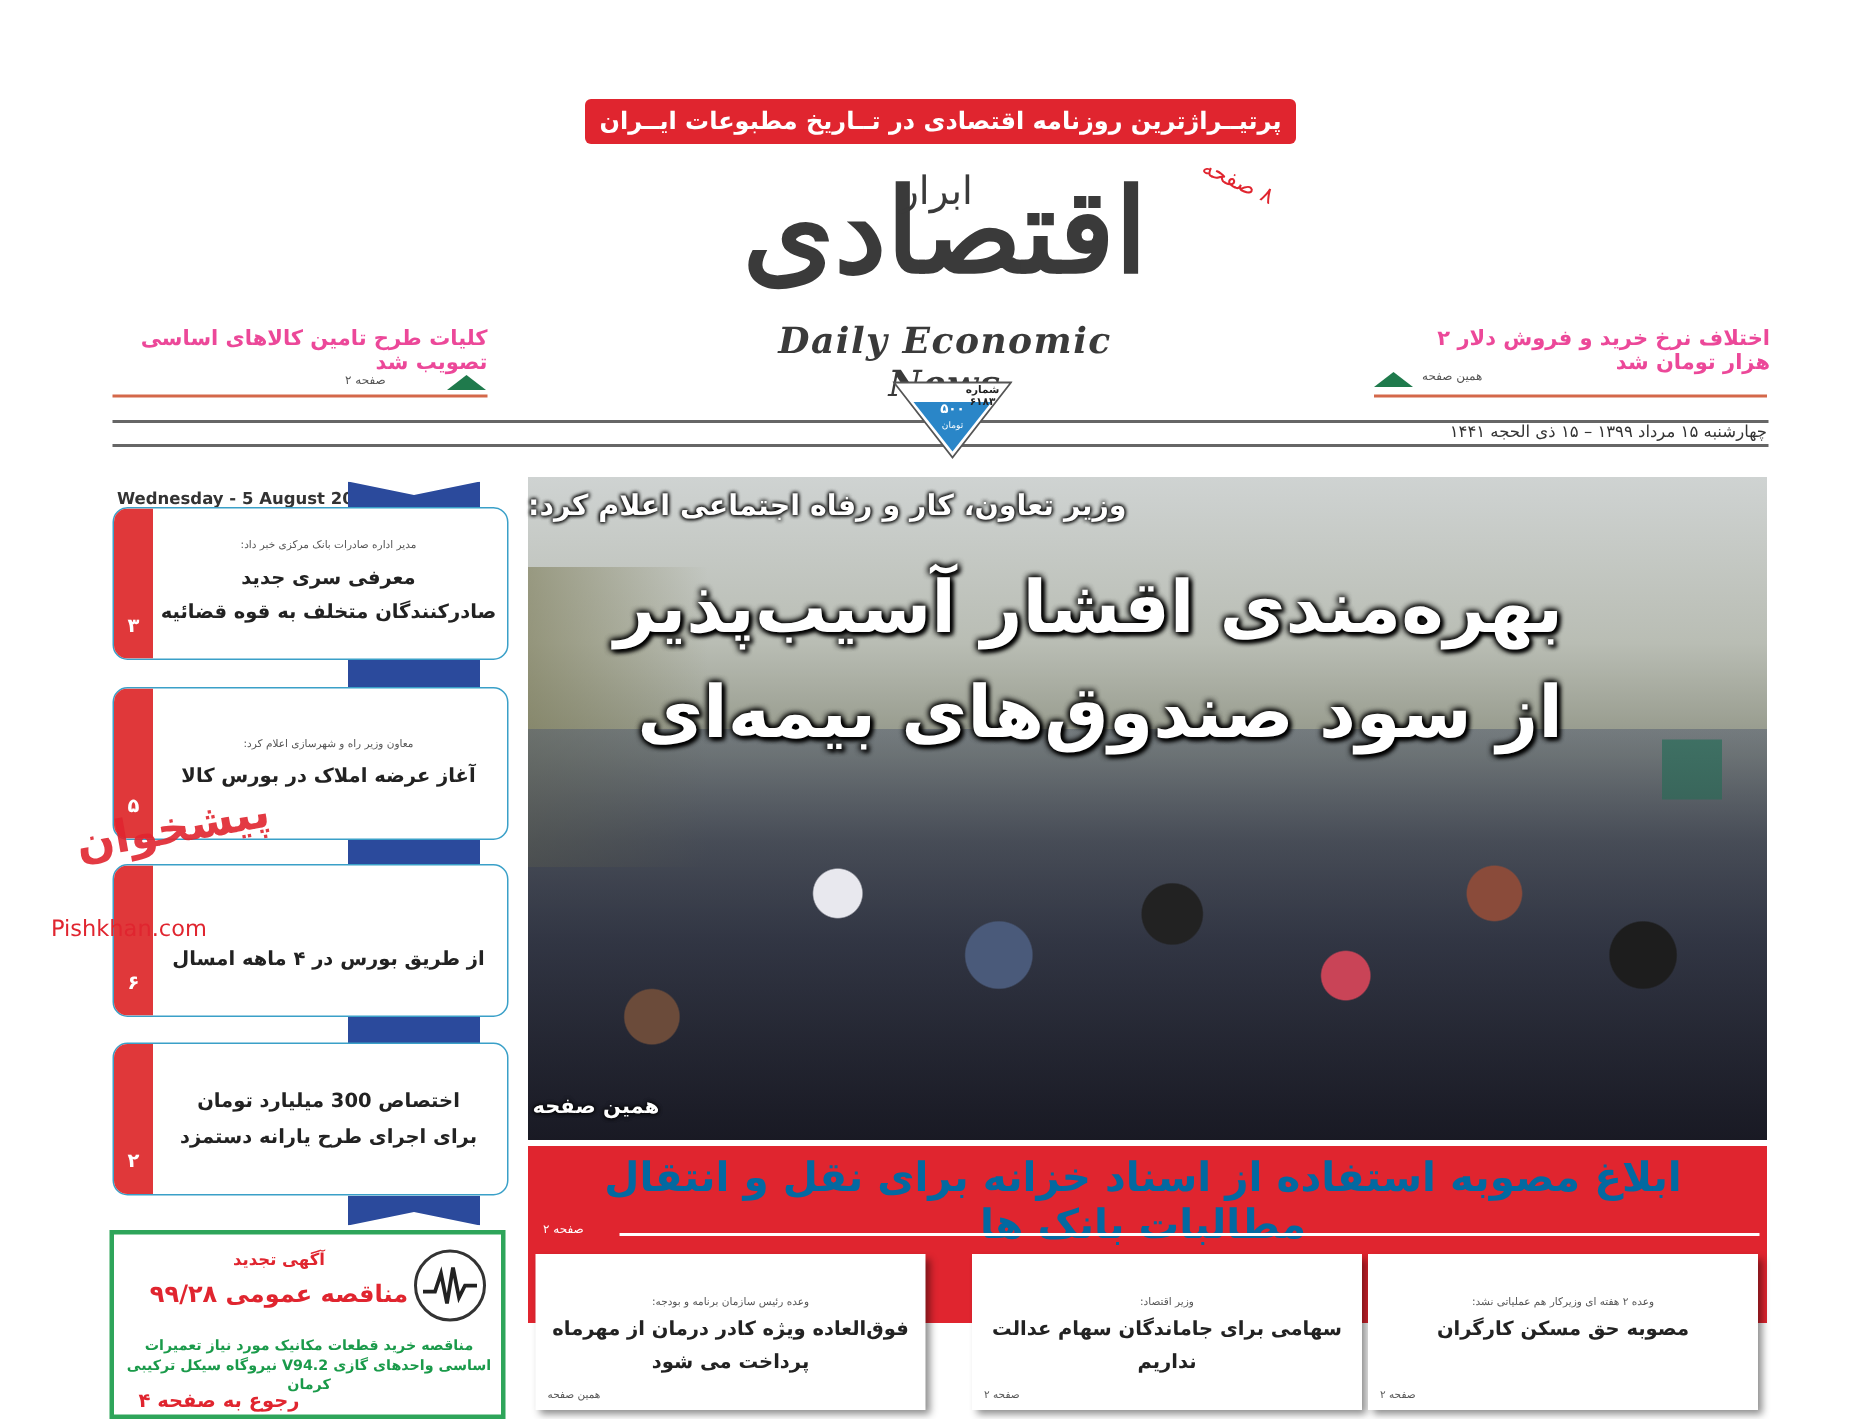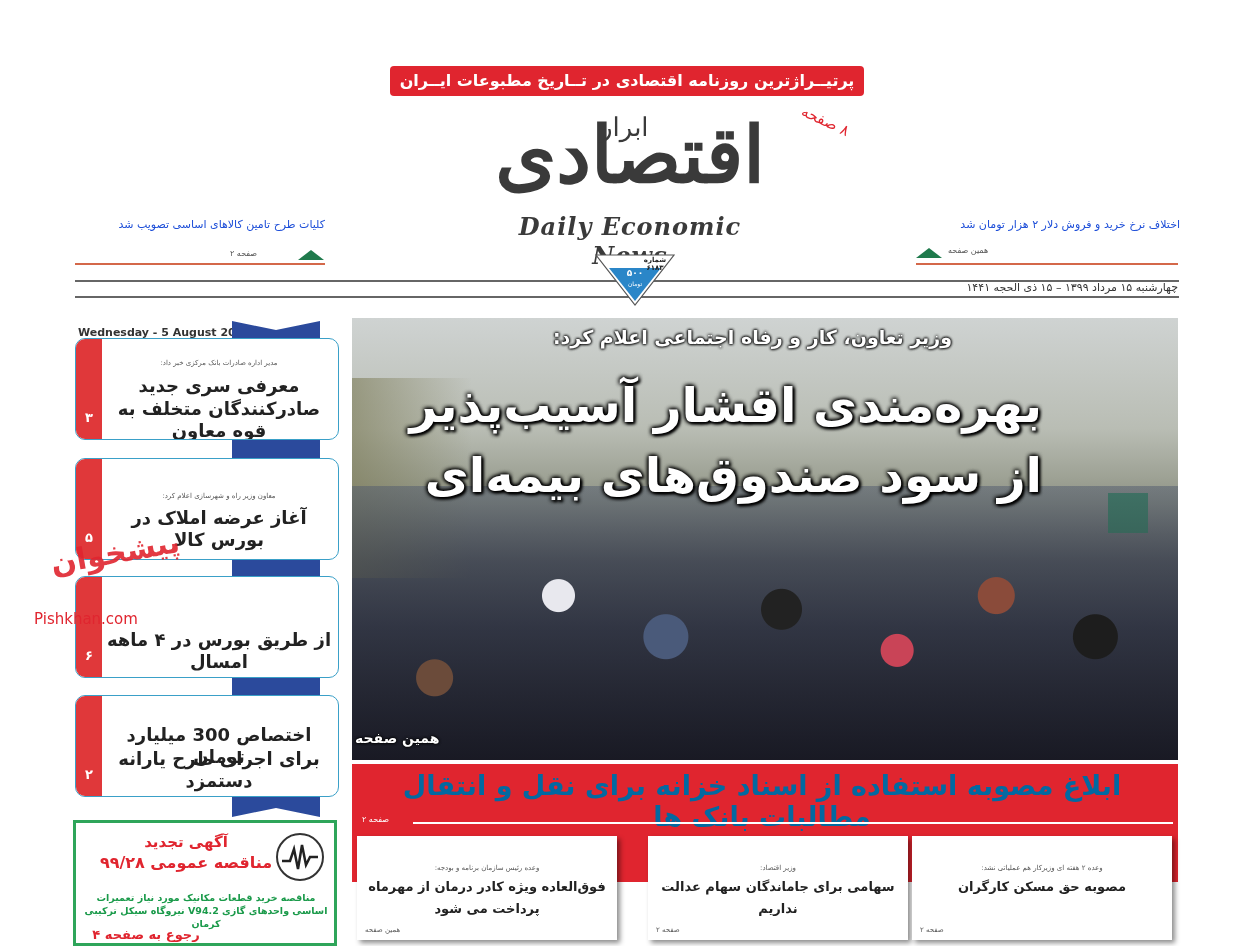--- a/index.html
+++ b/index.html
@@ -14,21 +14,21 @@
 
   
   #logo-fa { left: 465px; top: 100px; width: 330px; height: 110px; text-align: center;
     font-family: "DejaVu Serif", serif; font-size: 78px; color: #3a3a3a; line-height: 110px; font-weight: bold; letter-spacing: -2px; }
   #logo-prefix { left: 600px; top: 112px; font-family: "DejaVu Serif", serif; font-size: 26px; color: #3a3a3a; }
   #logo-en { left: 480px; top: 212px; width: 300px; text-align: center; font-family: "DejaVu Serif", serif;
     font-size: 24px; color: #3a3a3a; font-weight: bold; font-style: italic; letter-spacing: 1px; }
   #pages-count { left: 800px; top: 112px; color: #e0252f; font-size: 15px; transform: rotate(25deg); }
 
   
-  .side-head { font-weight: normal; font-size: 11px; color: #1d4ed8; }
+  .side-head { font-weight: bold; font-size: 14px; color: #ec4899; }
   .page-ref { font-size: 8px; color: #555; }
   .green-tri { width: 0; height: 0; border-left: 13px solid transparent; border-right: 13px solid transparent; border-bottom: 10px solid #1f7a4c; }
   .orange-line { height: 2px; background: #d4684a; }
 
   #left-head { left: 75px; top: 218px; width: 250px; text-align: right; }
   #left-pref { left: 230px; top: 249px; }
   #left-tri { left: 298px; top: 250px; }
   #left-line { left: 75px; top: 263px; width: 250px; }
 
   #right-head { left: 930px; top: 218px; width: 250px; text-align: right; }
@@ -44,45 +44,45 @@
 
   
   #badge { left: 595px; top: 254px; width: 80px; height: 52px; }
 
   
   .ribbon { background: #2b4a9c; width: 88px; }
   .side-box { left: 75px; width: 264px; height: 102px; border: 1.5px solid #3aa0c8; border-radius: 10px; background: #fff; overflow: hidden; }
   .side-box .tab { position: absolute; left: 0; top: 0; bottom: 0; width: 26px; background: #e0383a; }
   .side-box .num { position: absolute; left: 0; bottom: 14px; width: 26px; text-align: center; color: #fff; font-weight: bold; font-size: 13px; }
   .side-box .kicker { position: absolute; left: 30px; right: 6px; text-align: center; font-size: 7px; color: #555; }
-  .side-box .title { position: absolute; left: 30px; right: 6px; text-align: center; font-size: 18px; font-weight: bold; line-height: 22px; color: #222; }
+  .side-box .title { position: absolute; left: 30px; right: 6px; text-align: center; font-size: 13px; font-weight: bold; line-height: 22px; color: #222; }
 
   
   #ad { left: 73px; top: 820px; width: 264px; height: 126px; border: 3px solid #2ea55a; background: #fff; }
   #ad-logo { position: absolute; left: 200px; top: 10px; width: 48px; height: 48px; border: 2px solid #333; border-radius: 50%; }
-  #ad-l1 { position: absolute; left: 20px; top: 10px; width: 180px; text-align: center; color: #e0252f; font-weight: bold; font-size: 15px; }
+  #ad-l1 { position: absolute; left: 20px; top: 10px; width: 180px; text-align: center; color: #e0252f; font-weight: bold; font-size: 11px; }
   #ad-l2 { position: absolute; left: 20px; top: 30px; width: 180px; text-align: center; color: #e0252f; font-weight: bold; font-size: 16px; }
   #ad-desc { position: absolute; left: 4px; top: 68px; width: 252px; text-align: center; color: #1a9a4a; font-weight: bold; font-size: 9.5px; line-height: 13px; }
   #ad-ref { position: absolute; left: 10px; top: 104px; width: 120px; text-align: center; color: #e0252f; font-weight: bold; font-size: 13px; }
 
   
   #photo { left: 352px; top: 318px; width: 826px; height: 442px; overflow: hidden;
     background: linear-gradient(180deg, #cfd3d2 0%, #b9bdb4 25%, #8f9384 42%, #5a5e60 55%, #3f4452 70%, #2c2f3a 100%); }
   #photo .crowd { position: absolute; left: 0; right: 0; bottom: 0; height: 62%;
     background: radial-gradient(circle at 10% 70%, #6b4b3a 0 18px, transparent 19px),
                 radial-gradient(circle at 25% 40%, #e8e8ee 0 16px, transparent 17px),
                 radial-gradient(circle at 38% 55%, #4a5a7a 0 22px, transparent 23px),
                 radial-gradient(circle at 52% 45%, #222 0 20px, transparent 21px),
                 radial-gradient(circle at 66% 60%, #c94457 0 16px, transparent 17px),
                 radial-gradient(circle at 78% 40%, #8a4b3a 0 18px, transparent 19px),
                 radial-gradient(circle at 90% 55%, #1d1d1d 0 22px, transparent 23px),
                 linear-gradient(180deg, rgba(80,90,110,0.5), rgba(20,20,30,0.8)); }
   #photo .trees-l { position: absolute; left: 0; top: 60px; width: 120px; height: 200px; background: linear-gradient(90deg, #7b7a55, transparent); opacity: 0.6; }
   #photo .sign { position: absolute; right: 30px; top: 175px; width: 40px; height: 40px; background: #2f8a5c; }
-  #photo-kicker { left: 352px; top: 326px; width: 600px; text-align: right; color: #fff; font-weight: bold; font-size: 19px;
+  #photo-kicker { left: 352px; top: 326px; width: 600px; text-align: left; color: #fff; font-weight: bold; font-size: 19px;
     text-shadow: 0 0 3px #000, 0 0 3px #000, 0 0 3px #000; }
   #photo-title1, #photo-title2 { left: 352px; width: 690px; text-align: right; color: #fff; font-weight: bold; font-size: 48px;
     text-shadow: 0 0 4px #000, 0 0 4px #000, 0 0 5px #000, 2px 2px 3px #000; line-height: 60px; }
   #photo-title1 { top: 375px; }
   #photo-title2 { top: 445px; }
   #photo-ref { left: 355px; top: 730px; color: #fff; font-weight: bold; font-size: 14px; text-shadow: 0 0 3px #000, 0 0 3px #000; }
 
   
   #banner { left: 352px; top: 764px; width: 826px; height: 118px; background: #e0252f; }
   #banner-title { left: 352px; top: 770px; width: 820px; text-align: center; color: #0369a1; font-weight: bold; font-size: 27px; }
@@ -141,21 +141,21 @@
 <div class="abs ribbon" style="left:232px;top:440px;height:20px;"></div>
 <div class="abs ribbon" style="left:232px;top:560px;height:18px;"></div>
 <div class="abs ribbon" style="left:232px;top:678px;height:18px;"></div>
 <div class="abs ribbon" style="left:232px;top:797px;height:20px;clip-path:polygon(0 0,100% 0,100% 100%,50% 55%,0 100%);"></div>
 
 <div class="abs side-box rtl" style="top:338px;">
   <div class="tab"></div>
   <div class="num">۳</div>
   <div class="kicker" style="top:20px;">مدیر اداره صادرات بانک مرکزی خبر داد:</div>
   <div class="title" style="top:36px;">معرفی سری جدید</div>
-  <div class="title" style="top:59px;">صادرکنندگان متخلف به قوه معاون</div>
+  <div class="title" style="top:59px;">صادرکنندگان متخلف به قوه قضائیه</div>
 </div>
 
 <div class="abs side-box rtl" style="top:458px;">
   <div class="tab"></div>
   <div class="num">۵</div>
   <div class="kicker" style="top:33px;">معاون وزیر راه و شهرسازی اعلام کرد:</div>
   <div class="title" style="top:48px;">آغاز عرضه املاک در بورس کالا</div>
 </div>
 
 <div class="abs side-box rtl" style="top:576px;">

